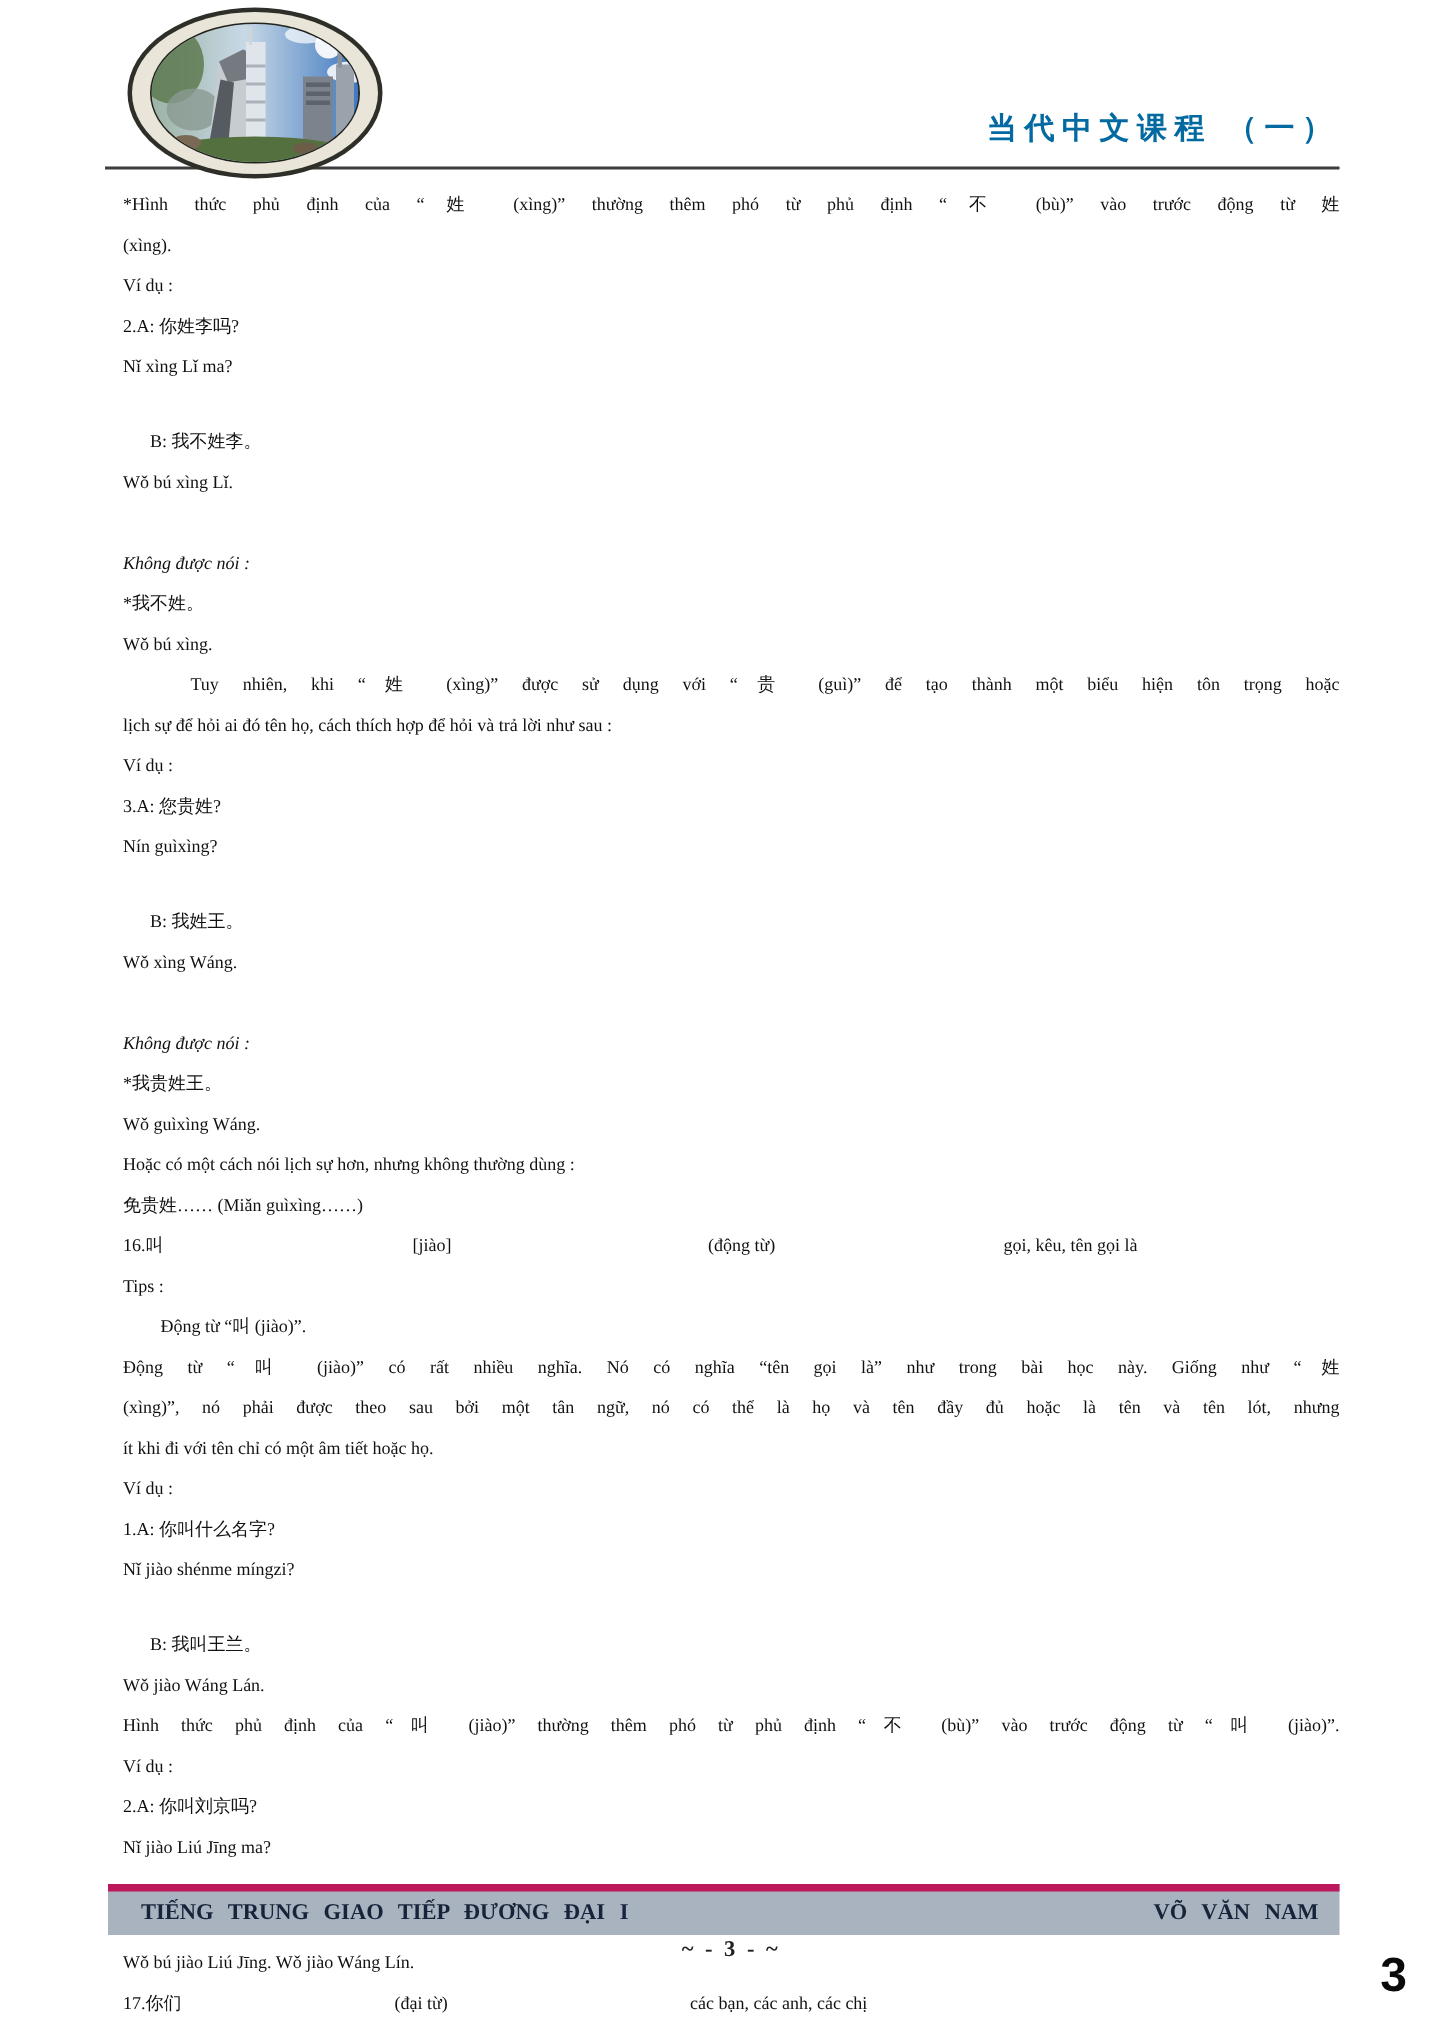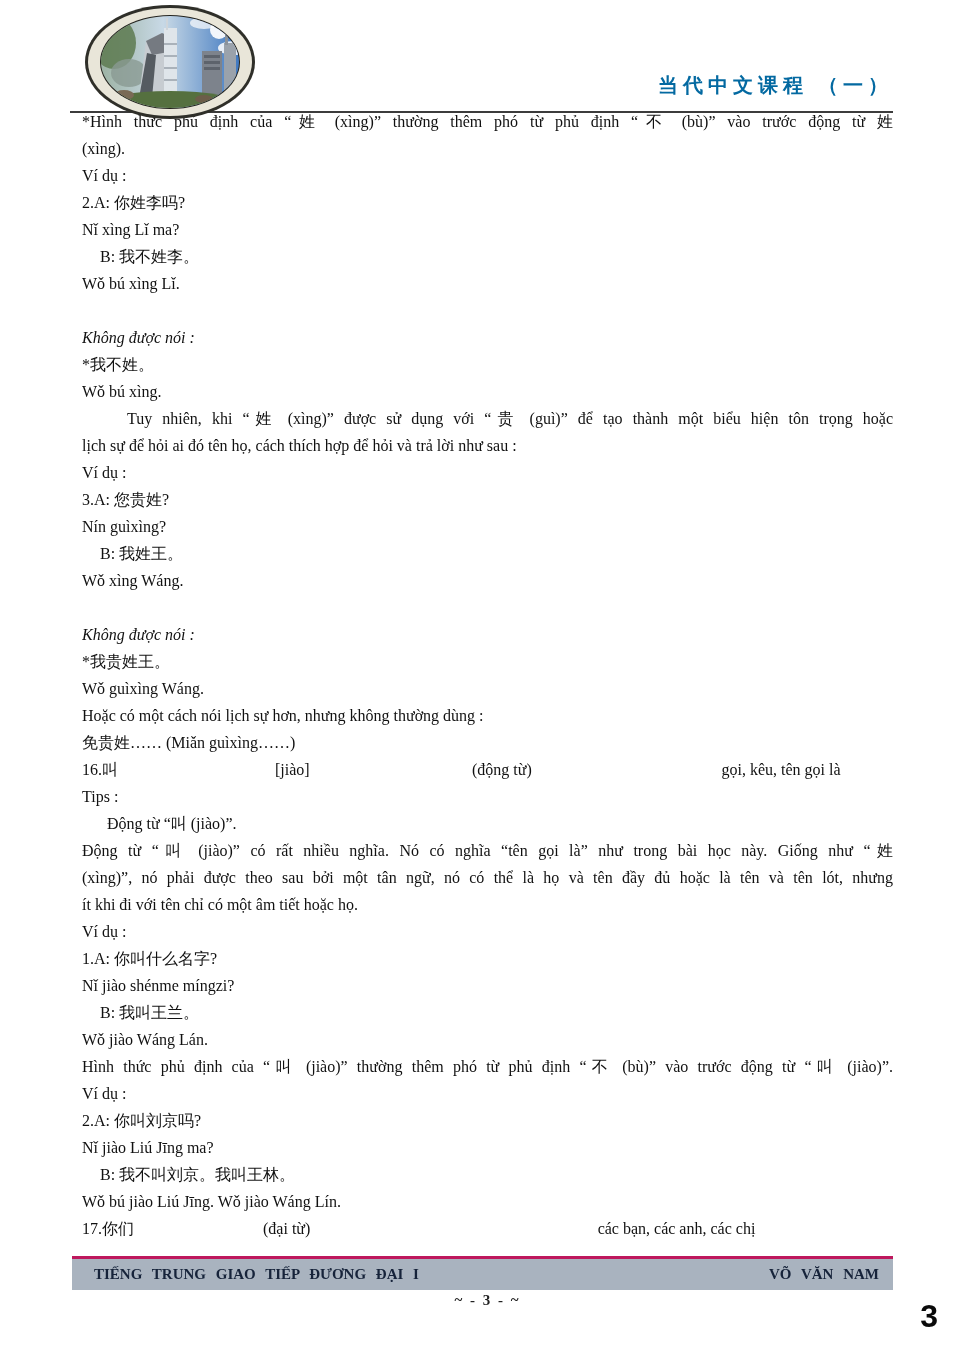--- a/index.html
+++ b/index.html
@@ -10,37 +10,37 @@
   }
   
   .logo-wrap{position:absolute;left:84px;top:3px;width:172px;height:118px;z-index:2;}
   .callig{
     position:absolute;right:67px;top:72px;font-size:20px;font-weight:700;
     letter-spacing:5px;color:#0369a1;white-space:nowrap;z-index:2;
     font-family:"Liberation Serif","DejaVu Serif",serif;
   }
   .header-rule{position:absolute;left:70px;top:111px;width:823px;height:2px;background:#3c3c3c;}
   
-  .content{position:absolute;left:82px;top:108px;width:811px;font-size:16px;}
+  .content{position:absolute;left:82px;top:123px;width:811px;font-size:12px;}
   .line{height:27px;line-height:27px;overflow:hidden;white-space:pre;}
   .jf{text-align:justify;text-align-last:justify;white-space:normal;}
   .it{font-style:italic;margin-top:27px;}
   .ind-tuy{text-indent:45px;}
-  .pb{padding-left:18px;}
+  .pb{padding-left:18px;margin-top:23px;}
   .pdt{padding-left:25px;}
   
   .vrow{display:flex;height:27px;line-height:27px;overflow:hidden;}
   .vc1{width:181px;}
   .vc2{width:197px;margin-left:12px;}
   .vc3{width:197px;}
-  .vc4{flex:1;text-align:center;}
+  .vc4{flex:1;}
   
   .fbar{
     position:absolute;left:72px;top:1256px;width:821px;height:34px;
-    background:#a9b3bf;border-top:3px solid #be185d;
+    background:#a9b3bf;border-top:5px solid #be185d;
     display:flex;align-items:center;justify-content:space-between;
     padding:0 14px 0 22px;box-sizing:border-box;
   }
   .fbar span{
     font-weight:700;font-size:15px;color:#16233a;word-spacing:6px;
     font-family:"Liberation Serif","DejaVu Serif",serif;white-space:nowrap;
   }
   .pmarker{
     position:absolute;left:82px;top:1292px;width:811px;text-align:center;
     font-weight:700;font-size:15px;color:#222;letter-spacing:2px;

